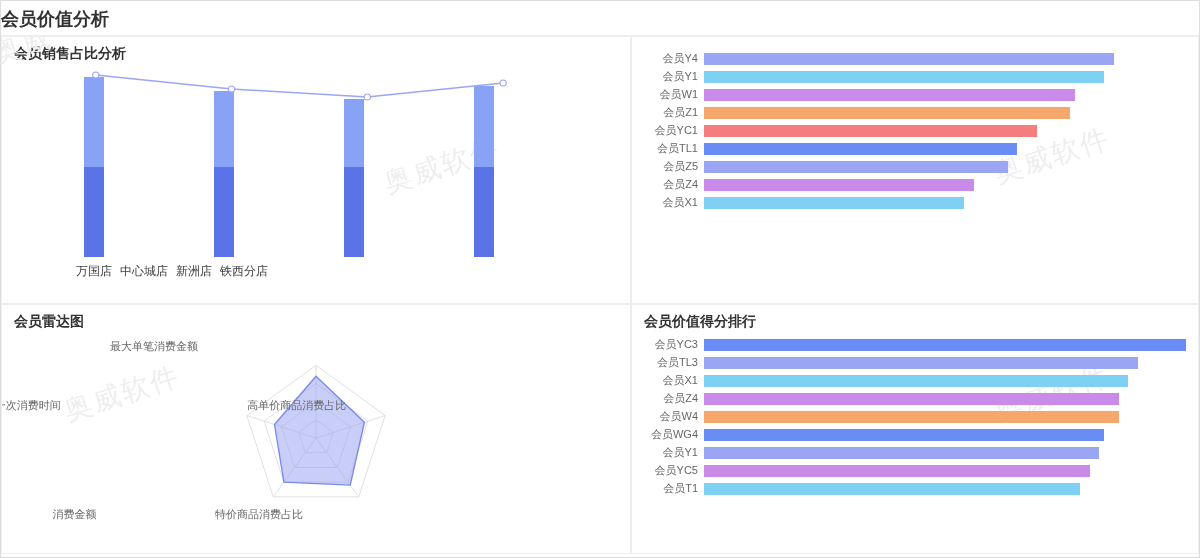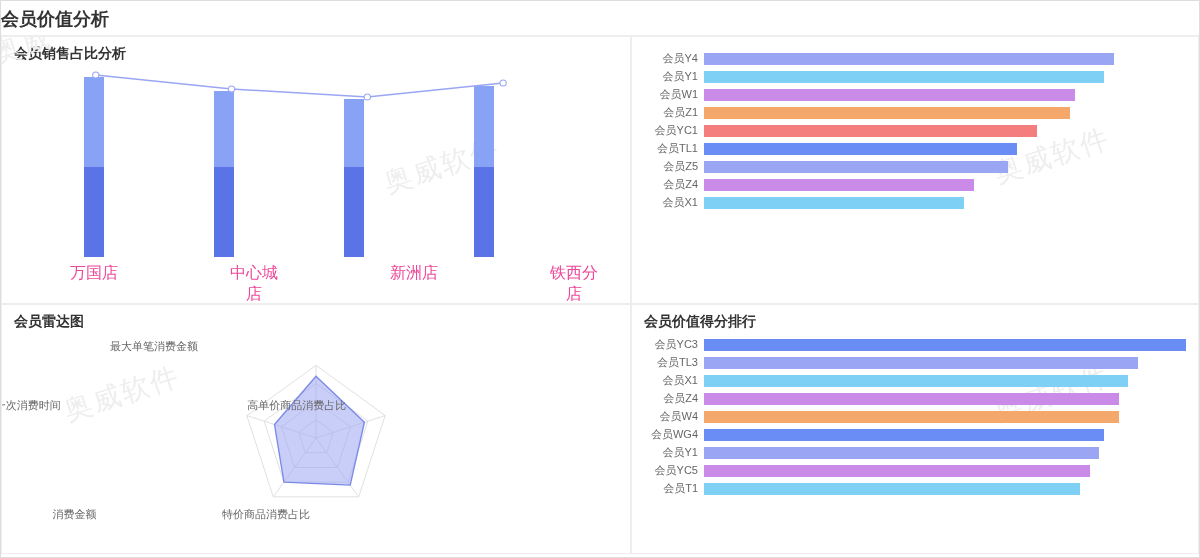--- a/index.html
+++ b/index.html
@@ -13,21 +13,21 @@
 
 .wm { position: absolute; color: #eee; font-size: 28px; transform: rotate(-18deg); pointer-events: none; user-select: none; letter-spacing: 2px; z-index: 0; }
 
 
 .bc-area { position: relative; height: 220px; margin-left: 40px; }
 .bc-row { display: flex; height: 190px; align-items: flex-end; gap: 110px; padding-left: 30px; }
 .bc-col { display: flex; flex-direction: column; align-items: center; width: 20px; }
 .bc-bar { width: 20px; display: flex; flex-direction: column; justify-content: flex-end; }
 .bc-top { background: #88a2f6; }
 .bc-bot { background: #5a74e8; }
-.bc-labels { display: flex; gap: 110px; padding-left: 15px; margin-top: 6px; font-size: 16px; color: #ec4899; }
+.bc-labels { display: flex; padding-left: 15px; margin-top: 6px; font-size: 12px; color: #404040; }
 .bc-labels span { width: 50px; text-align: center; }
 .poly { position: absolute; top: 0; left: 0; width: 100%; height: 190px; pointer-events: none; }
 
 
 .hbar-area { margin-top: 6px; }
 .hbar-row { display: flex; align-items: center; margin-bottom: 3px; }
 .hbar-lbl { width: 60px; text-align: right; font-size: 11px; color: #666; padding-right: 6px; white-space: nowrap; }
 .hbar-track { flex: 1; height: 12px; position: relative; }
 .hbar-fill { height: 100%; }
 
@@ -164,21 +164,21 @@
               <line x1="0" y1="0" x2="76.08452130361228" y2="-24.721359549995793" stroke="#ddd"></line>
               <line x1="0" y1="0" x2="47.022820183397855" y2="64.7213595499958" stroke="#ddd"></line>
               <line x1="0" y1="0" x2="-47.02282018339784" y2="64.7213595499958" stroke="#ddd"></line>
               <line x1="0" y1="0" x2="-76.08452130361229" y2="-24.721359549995782" stroke="#ddd"></line>
             </g>
           <polygon id="radar-poly" fill="#9aa6f3" fill-opacity="0.55" stroke="#7a8ae8" stroke-width="1.5" points="4.1637991171010006e-15,-68 53.2591649125286,-17.304951684997054 37.61825614671828,51.77708763999664 -35.26711513754838,48.54101966249685 -45.650712782167375,-14.83281572999747"></polygon>
         </svg>
         <div id="radar-labels">
             <div class="radar-lbl" style="left: 140px; top: 19px; transform: translate(-50%, -100%);">最大单笔消费金额</div>
             <div class="radar-lbl" style="left: 233.204px; top: 69.7163px; transform: translate(0px, -50%);">高单价商品消费占比</div>
-            <div class="radar-lbl" style="left: 208px; top: 179.284px; transform: translate(0px, -50%);">特价商品消费占比</div>
+            <div class="radar-lbl" style="left: 201px; top: 179.284px; transform: translate(0px, -50%);">特价商品消费占比</div>
             <div class="radar-lbl" style="left: 82.397px; top: 179.284px; transform: translate(-100%, -50%);">消费金额</div>
             <div class="radar-lbl" style="left: 46.7965px; top: 69.7163px; transform: translate(-100%, -50%);">最近一次消费时间</div>
           </div>
       </div>
     </div>
 
     <div class="panel">
       <div class="wm" style="top:70px;left:360px;">奥威软件</div>
       <div class="panel-title">会员价值得分排行</div>
       <div class="hbar-area" id="value-rank-bars">

